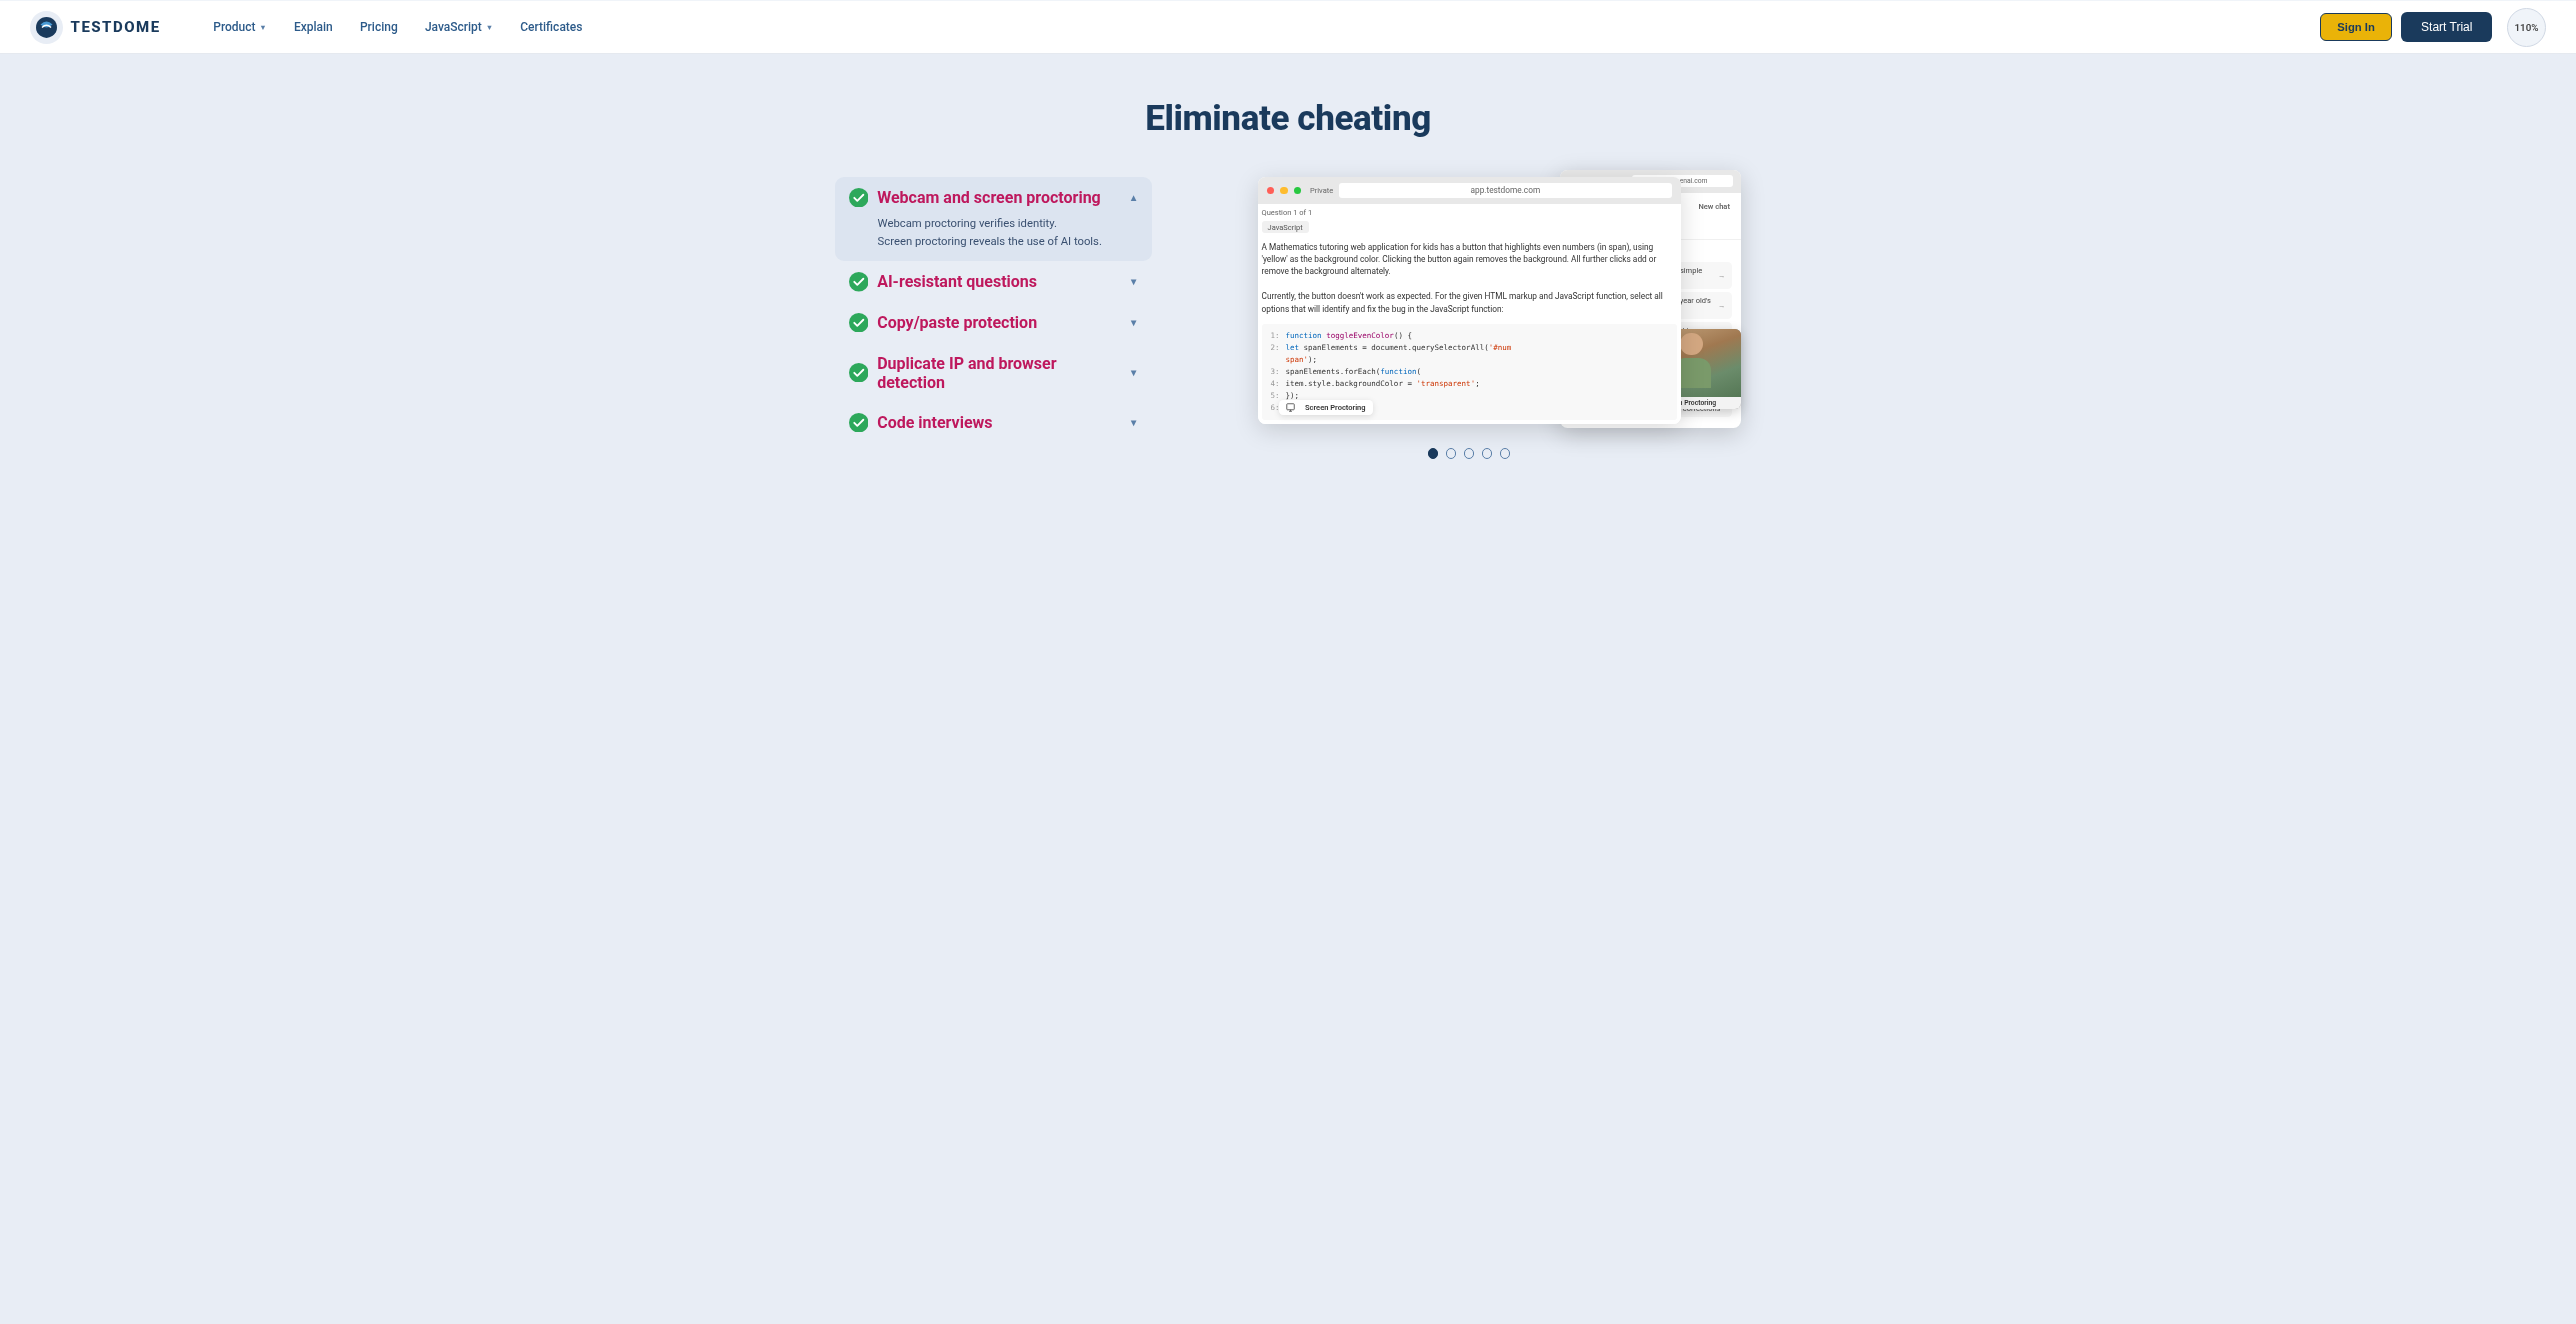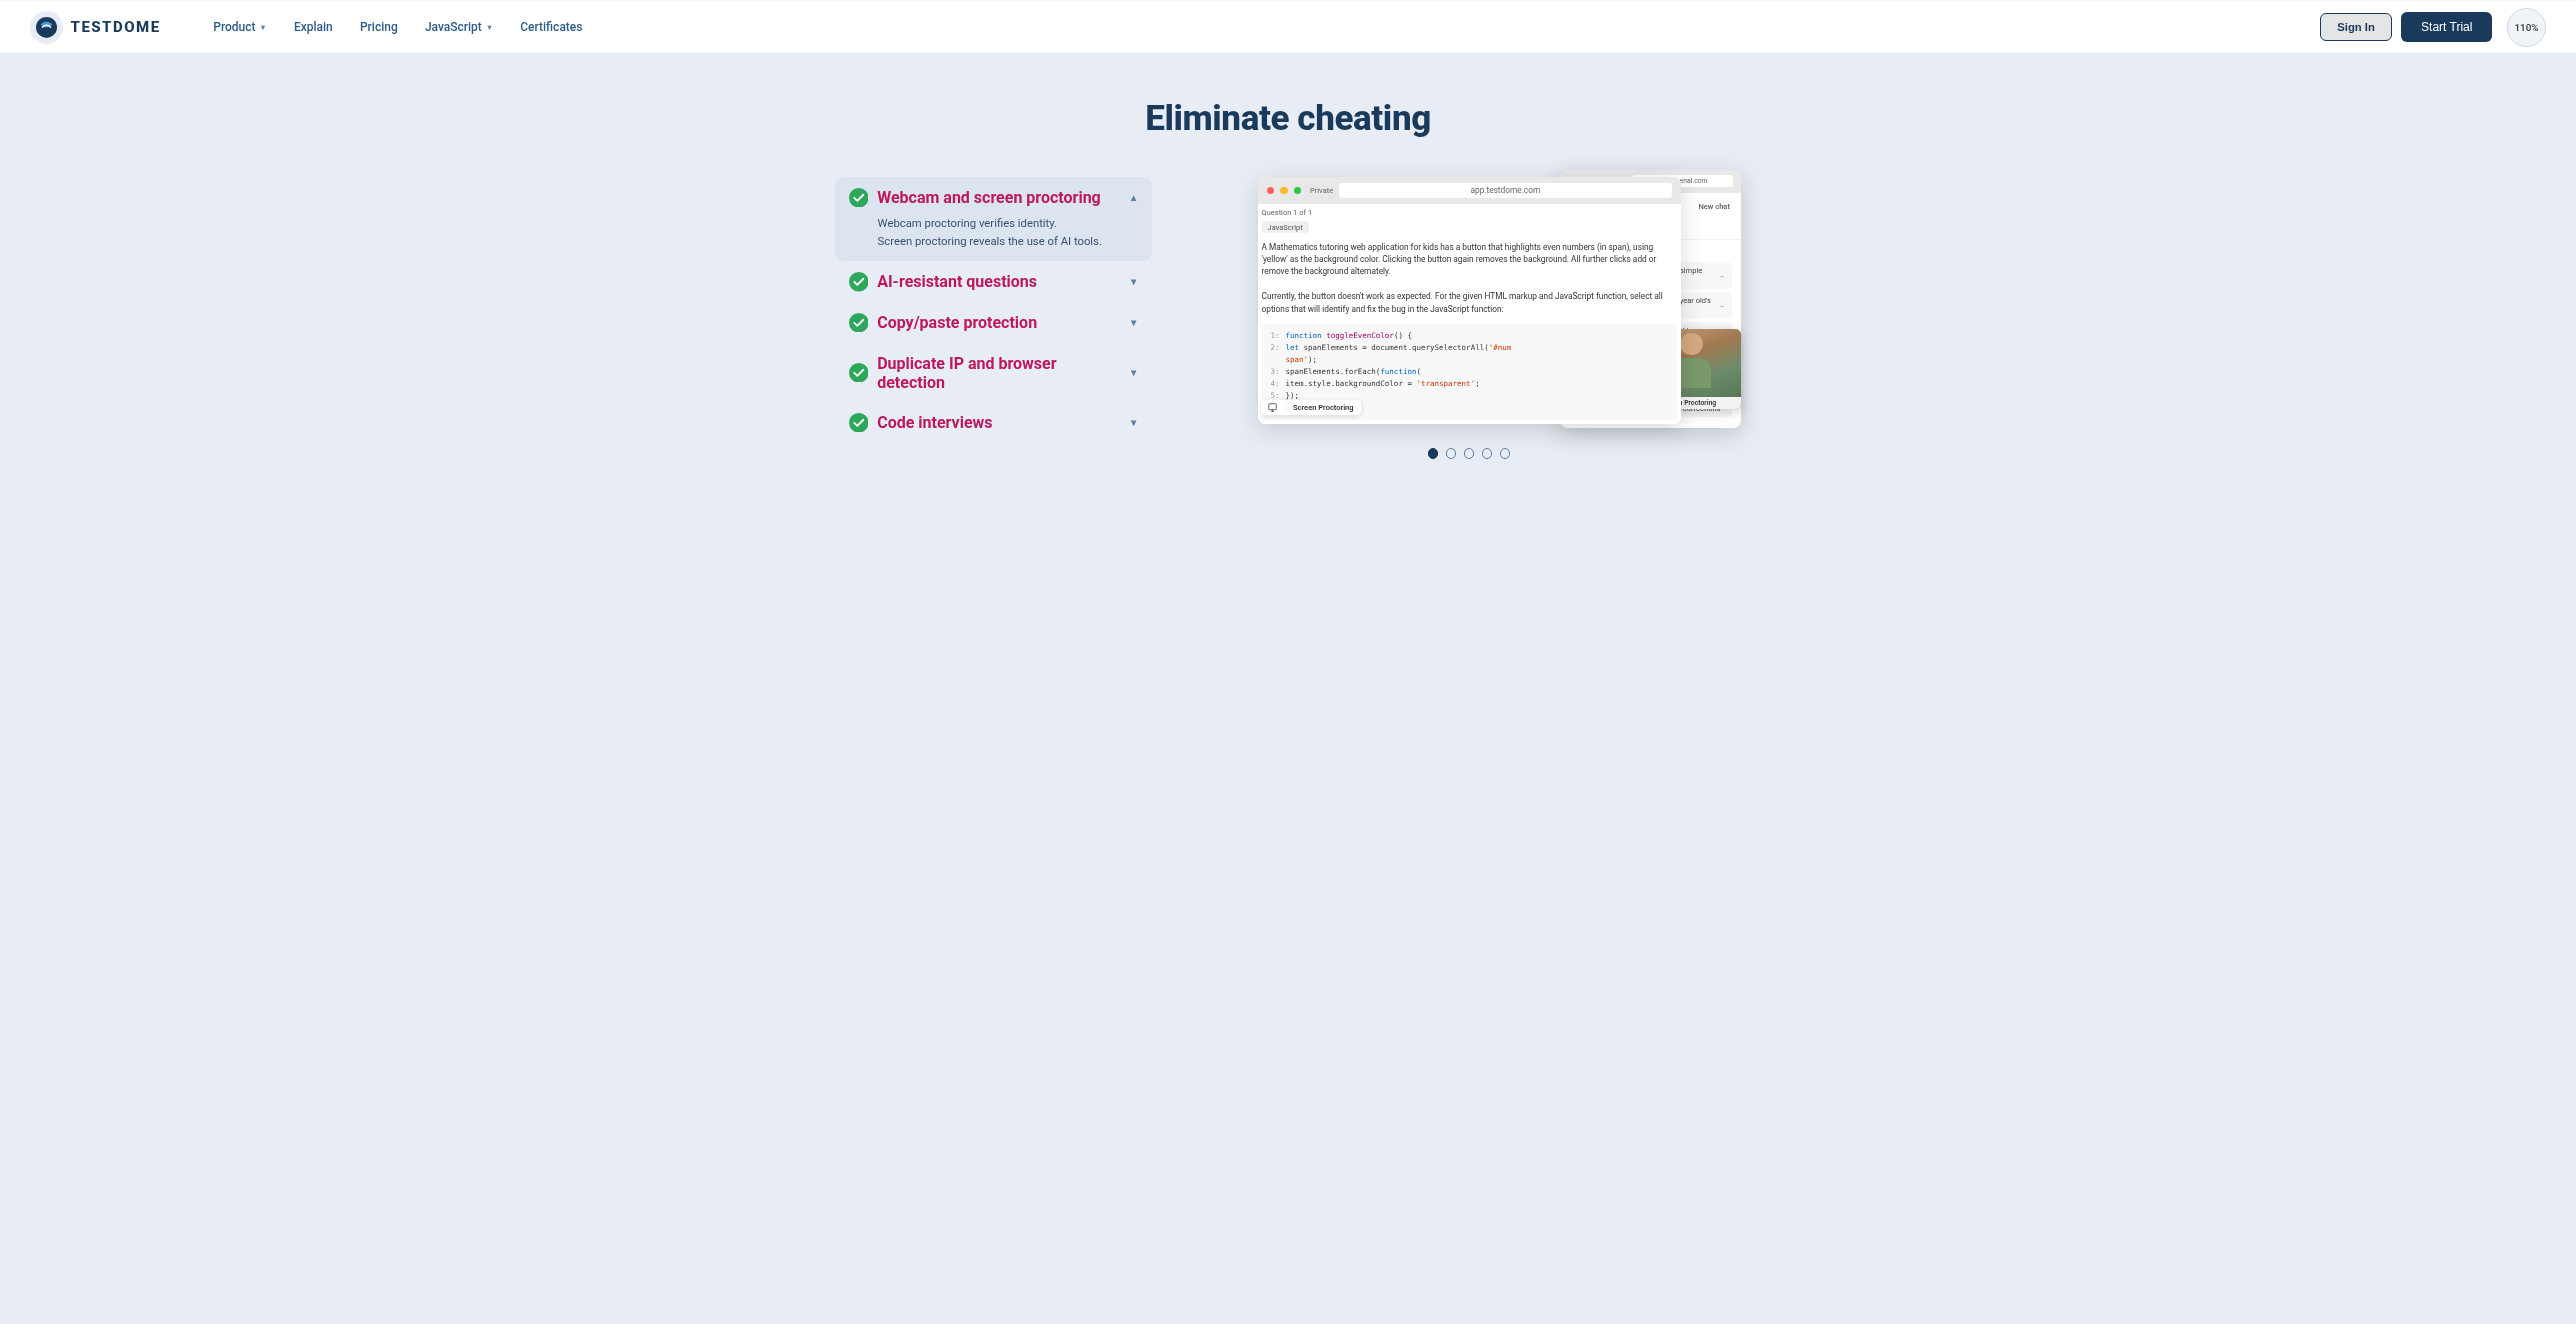--- a/index.html
+++ b/index.html
@@ -62,21 +62,21 @@
       font-size: 7.5px;
       color: #5a7fa8;
     }
     .nav-actions {
       display: flex;
       align-items: center;
       gap: 9px;
     }
     .btn-signin {
       border: 1.1px solid #1a3a5c;
-      background: #e5e5e5;
+      background: #eab308;
       color: #1a3a5c;
       padding: 6.8px 16.6px;
       border-radius: 6px;
       font-size: 11.3px;
       font-weight: 600;
       cursor: pointer;
     }
     .btn-trial {
       background: #1a3a5c;
       color: #fff;
@@ -361,30 +361,30 @@
       display: flex;
       align-items: center;
       gap: 3px;
     }
     .webcam-dot { width: 4.5px; height: 4.5px; background: #2da85b; border-radius: 50%; }
 
     
     .screen-badge {
       position: absolute;
       bottom: 9px;
-      left: 3px;
+      left: 21px;
       background: rgba(255,255,255,0.92);
       padding: 3px 7.5px;
       border-radius: 4.5px;
       font-size: 7.5px;
       font-weight: 600;
       color: #333;
       display: flex;
       align-items: center;
-      gap: 16px;
+      gap: 10px;
       box-shadow: 0 1.5px 6px rgba(0,0,0,0.12);
     }
 
     
     .pagination-dots {
       display: flex;
       gap: 7.5px;
       align-items: center;
       margin-top: 6px;
     }

